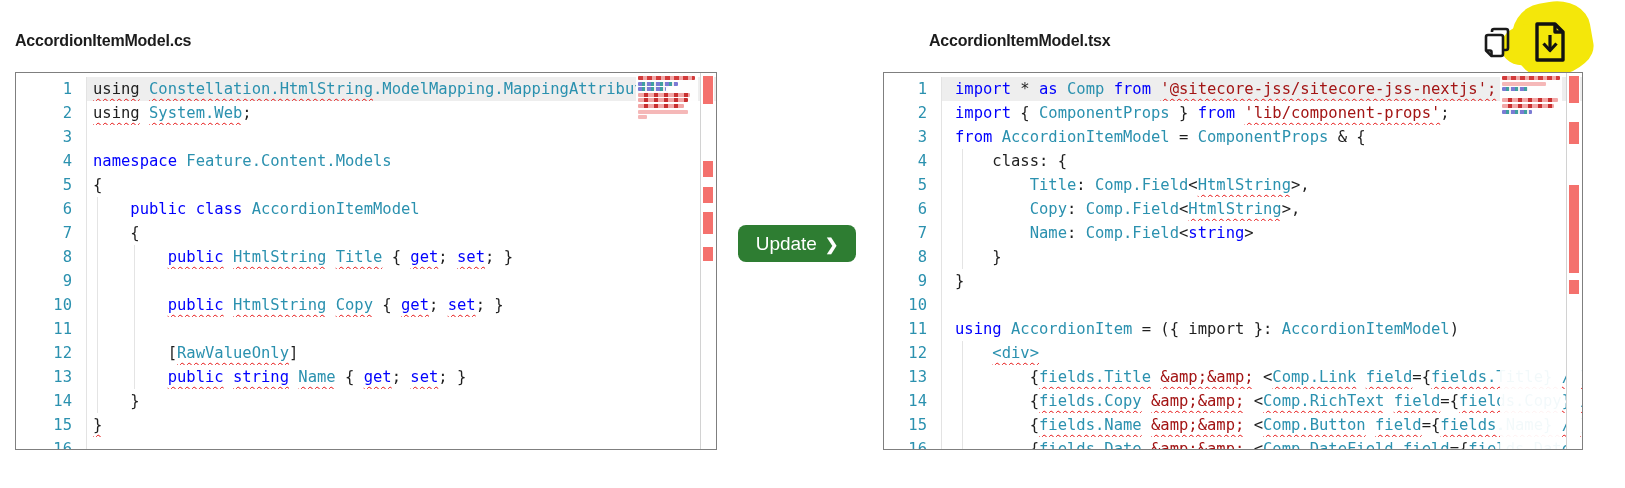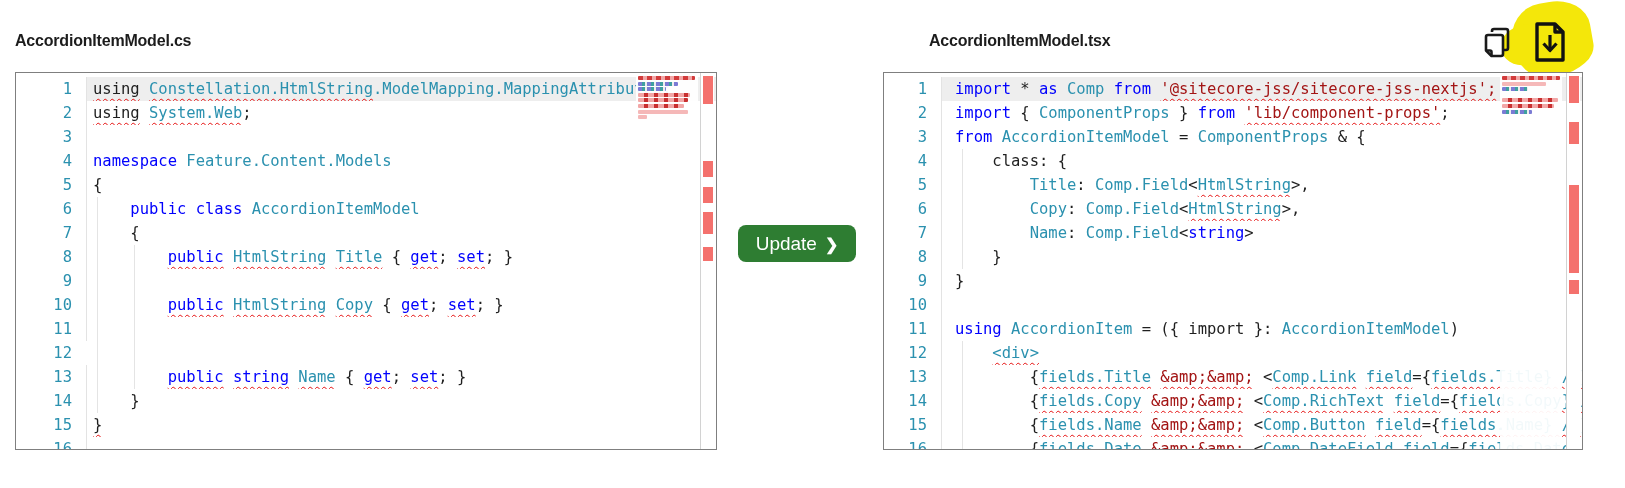--- a/index.html
+++ b/index.html
@@ -100,21 +100,21 @@
       <div class="line"><span class="ln">2</span><span class="code"><span class="c-blk sq">using</span><span class="c-blk"> </span><span class="c-typ sq">System.Web</span><span class="c-blk">;</span></span></div>
       <div class="line"><span class="ln">3</span><span class="code"></span></div>
       <div class="line"><span class="ln">4</span><span class="code"><span class="c-kw">namespace</span><span class="c-blk"> </span><span class="c-typ">Feature.Content.Models</span></span></div>
       <div class="line"><span class="ln">5</span><span class="code"><span class="c-blk">{</span></span></div>
       <div class="line"><span class="ln">6</span><span class="code"><span class="c-blk">    </span><span class="c-kw">public</span><span class="c-blk"> </span><span class="c-kw">class</span><span class="c-blk"> </span><span class="c-typ">AccordionItemModel</span></span></div>
       <div class="line"><span class="ln">7</span><span class="code"><span class="c-blk">    {</span></span></div>
       <div class="line"><span class="ln">8</span><span class="code"><span class="c-blk">        </span><span class="c-kw sq">public</span><span class="c-blk"> </span><span class="c-typ sq">HtmlString</span><span class="c-blk"> </span><span class="c-typ sq">Title</span><span class="c-blk"> { </span><span class="c-kw sq">get</span><span class="c-blk">; </span><span class="c-kw sq">set</span><span class="c-blk">; }</span></span></div>
       <div class="line"><span class="ln">9</span><span class="code"></span></div>
       <div class="line"><span class="ln">10</span><span class="code"><span class="c-blk">        </span><span class="c-kw sq">public</span><span class="c-blk"> </span><span class="c-typ sq">HtmlString</span><span class="c-blk"> </span><span class="c-typ sq">Copy</span><span class="c-blk"> { </span><span class="c-kw sq">get</span><span class="c-blk">; </span><span class="c-kw sq">set</span><span class="c-blk">; }</span></span></div>
       <div class="line"><span class="ln">11</span><span class="code"></span></div>
-      <div class="line"><span class="ln">12</span></div>
+      <div class="line"><span class="ln">12</span><span class="code"><span class="c-blk">        [</span><span class="c-typ sq">RawValueOnly</span><span class="c-blk">]</span></span></div>
       <div class="line"><span class="ln">13</span><span class="code"><span class="c-blk">        </span><span class="c-kw sq">public</span><span class="c-blk"> </span><span class="c-kw sq">string</span><span class="c-blk"> </span><span class="c-typ sq">Name</span><span class="c-blk"> { </span><span class="c-kw sq">get</span><span class="c-blk">; </span><span class="c-kw sq">set</span><span class="c-blk">; }</span></span></div>
       <div class="line"><span class="ln">14</span><span class="code"><span class="c-blk">    }</span></span></div>
       <div class="line"><span class="ln">15</span><span class="code"><span class="c-blk sq">}</span></span></div>
       <div class="line"><span class="ln">16</span><span class="code"></span></div>
     </div>
   <div class="scrollzone">
     <div class="minimap">
         <div class="mm-row mm-red" style="width: 57px;"></div>
         <div class="mm-row mm-code" style="width: 40px;"></div>
         <div class="mm-row mm-code" style="width: 28px;"></div>

